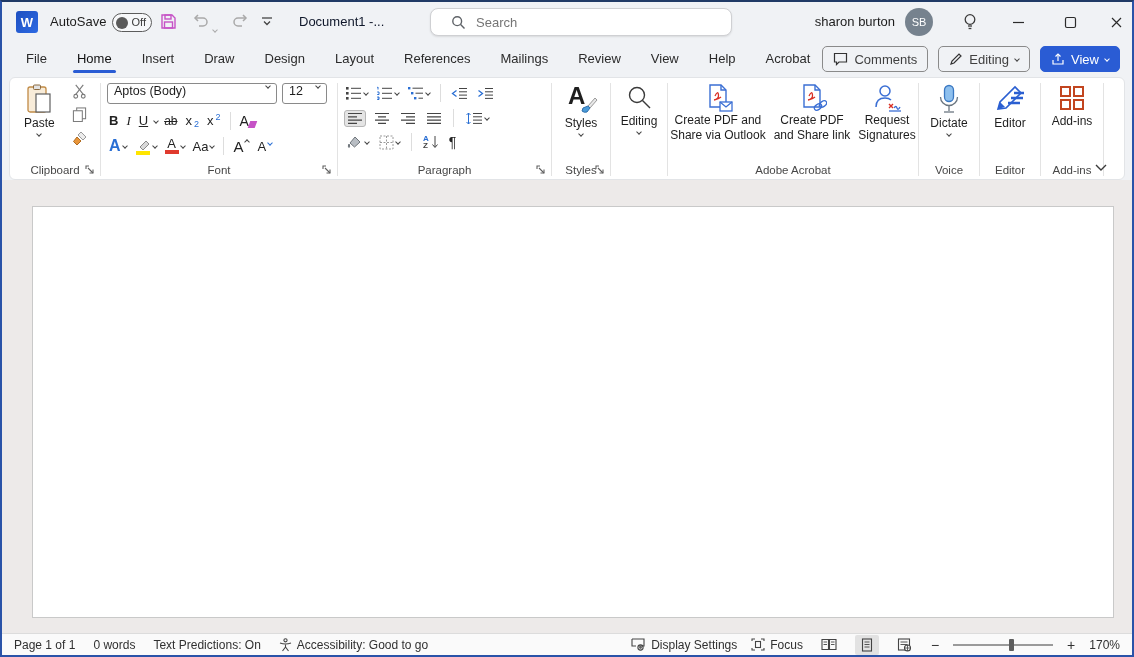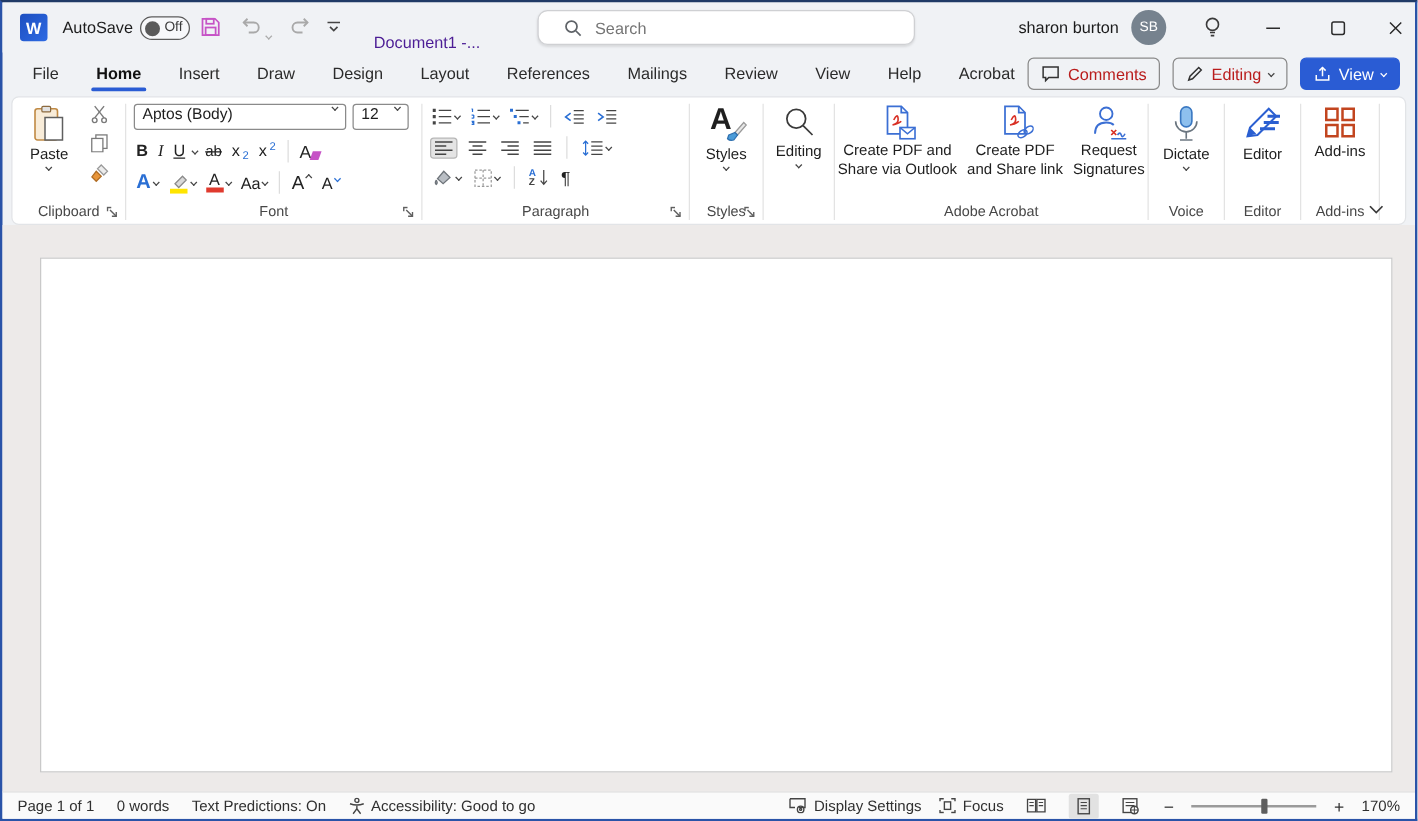--- a/index.html
+++ b/index.html
@@ -12,39 +12,39 @@
   .titlebar{ height:40px; position:relative; background:#f0f2f5; flex:none; }
   .word-logo{ position:absolute; left:14px; top:9px; width:22px; height:22px; border-radius:3px;
     background:linear-gradient(135deg,#1d4fc0,#2d6ae3); color:#fff; font-weight:bold; font-size:13px;
     display:flex; align-items:center; justify-content:center; }
   .autosave-label{ position:absolute; left:48px; top:12px; font-size:13px; color:#1c1c1c; }
   .toggle{ position:absolute; left:110px; top:11px; width:40px; height:19px; border:1px solid #5c5c5c;
     border-radius:10px; background:#f7f8fa; }
   .toggle .knob{ position:absolute; left:3px; top:2.5px; width:12px; height:12px; border-radius:50%; background:#5a5a5a; }
   .toggle .state{ position:absolute; right:5px; top:2px; font-size:11px; color:#3b3b3b; }
   .tb-ic{ position:absolute; top:11px; }
-  .doc-title{ position:absolute; left:297px; top:12px; font-size:13px; color:#4c1d95; white-space:nowrap;margin-top:12px; }
+  .doc-title{ position:absolute; left:297px; top:12px; font-size:13px; color:#0f172a; white-space:nowrap; }
   .searchbox{ position:absolute; left:428px; top:6px; width:302px; height:28px; background:#fff;
     border:1px solid #cfd0d3; border-radius:8px; box-shadow:0 1px 2px rgba(0,0,0,.10);
     display:flex; align-items:center; padding-left:20px; gap:10px; }
   .searchbox input{ border:none; outline:none; font-size:13px; color:#5a5a5a; width:200px; background:transparent; font-family:inherit;}
   .user-name{ position:absolute; right:237px; top:12px; font-size:13px; color:#1b1b1b; }
   .avatar{ position:absolute; right:199px; top:6px; width:28px; height:28px; border-radius:50%;
     background:#76828e; color:#fff; font-size:11px; display:flex; align-items:center; justify-content:center; }
   .caption{ position:absolute; top:10px; width:20px; height:20px; display:flex; align-items:center; justify-content:center; }
 
   
   .menubar{ height:35px; display:flex; align-items:center; padding-left:22px; gap:26px; position:relative; flex:none; }
   .tab{ font-size:13px; color:#2b2b2b; position:relative; padding:6px 2px 8px; cursor:default; }
-  .tab.active{ font-weight:bold; color:#111; }
+  .tab.active{ font-weight:normal; color:#111; }
   .tab.active:after{ content:""; position:absolute; left:-2px; right:-2px; bottom:1px; height:3px;
     border-radius:2px; background:#2a5cd4; }
   .menu-right{ position:absolute; right:12px; top:4px; display:flex; gap:10px; align-items:center; }
   .pill{ height:26px; border:1px solid #8a8a8a; border-radius:5px; display:flex; align-items:center;
-    gap:6px; padding:0 10px; font-size:13px; color:#b91c1c; background:transparent; }
+    gap:6px; padding:0 10px; font-size:13px; color:#404040; background:transparent; }
   .pill.share{ background:#2a5cd4; border-color:#2a5cd4; color:#fff; }
 
   
   .ribbon{ height:103px; margin:0 7px; background:#fff; border:1px solid #e2e4e7; border-radius:6px;
     display:flex; position:relative; flex:none; }
   .group{ display:flex; flex-direction:column; flex:none; }
   .gbody{ flex:1; position:relative; }
   .glabel{ height:19px; display:flex; align-items:center; justify-content:center; font-size:11.5px;
     color:#474747; position:relative; }
   .launcher{ position:absolute; right:5px; bottom:4px; }

